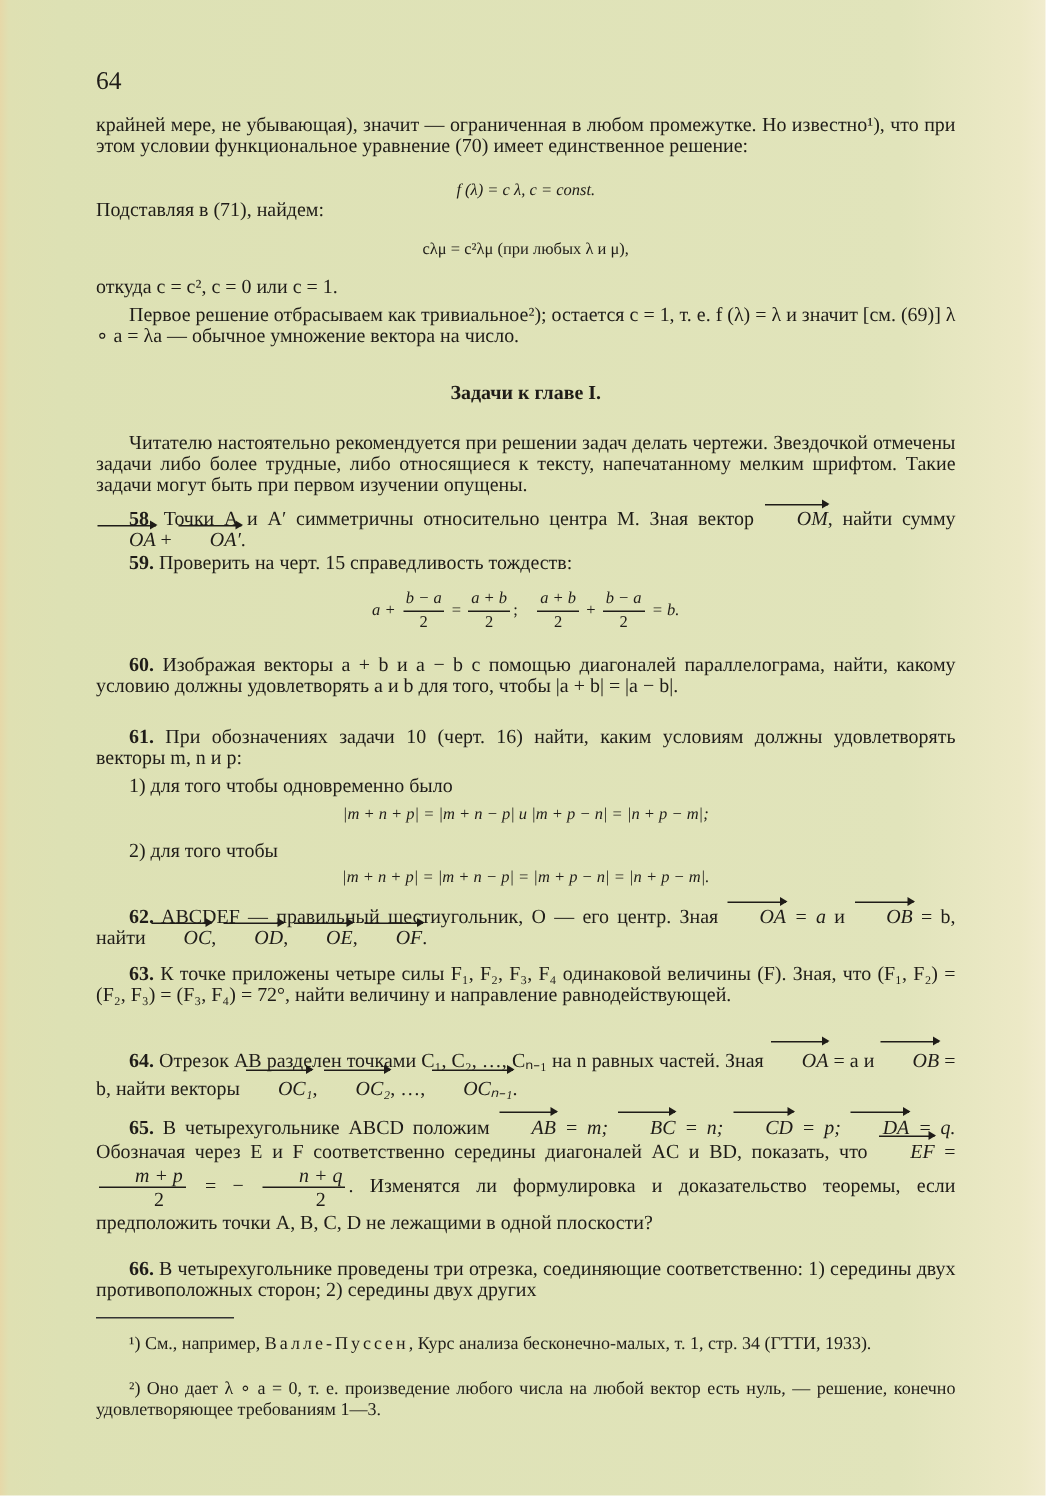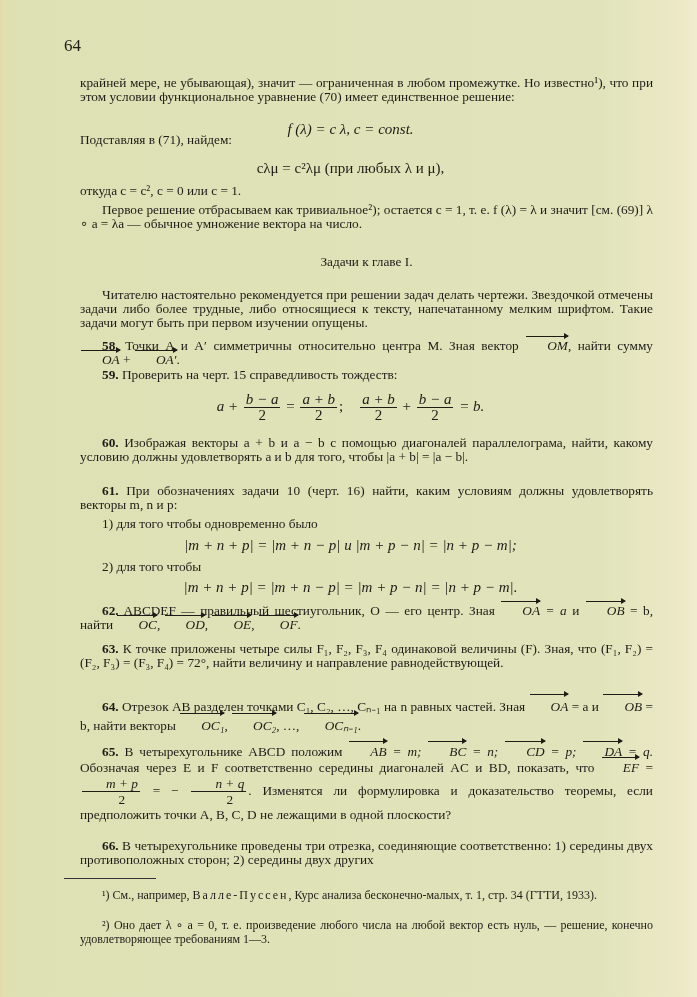--- a/index.html
+++ b/index.html
@@ -4,27 +4,27 @@
 <style>
   html, body { margin:0; padding:0; }
   body {
     width:697px; height:997px; overflow:hidden;
     background: linear-gradient(90deg, #e6d8a8 0px, #dfe0b2 6px, #dde1b4 40px, #e1e4bb 600px, #ece9c6 680px, #f1eccf 697px);
     font-family: "Liberation Serif", serif;
     color:#1f1c18;
     position:relative;
   }
   .page { position:absolute; left:64px; top:0; width:573px; }
-  .header { position:absolute; top:36px; left:0; width:573px; height:20px;text-decoration:underline; }
+  .header { position:absolute; top:44px; left:0; width:573px; height:20px;text-decoration:underline; }
   .pnum { position:absolute; left:0; top:0; font-size:17px; }
   .rhead { position:absolute; left:0; width:573px; top:4px; text-align:center; font-size:10.5px; letter-spacing:1.2px; font-family:"Liberation Sans", sans-serif; }
-  .blk { position:absolute; left:0; width:573px; font-size:13.3px; line-height:14.2px; text-align:justify;margin-left:16px; }
+  .blk { position:absolute; left:0; width:573px; font-size:13.3px; line-height:14.2px; text-align:justify; }
   .indent { text-indent:22px; }
   .center { text-align:center; }
-  .formula { position:absolute; left:0; width:573px; text-align:center; font-size:15px; }
+  .formula { position:absolute; left:0; width:573px; text-align:center; font-size:11px; }
   i { font-style:italic; }
   .ov { position:relative; display:inline-block; }
   .ov::before { content:""; position:absolute; left:1px; right:0; top:-3px; border-top:1px solid #1f1c18; }
   .ov::after { content:""; position:absolute; right:-1px; top:-6px; border:3px solid transparent; border-left:5px solid #1f1c18; border-right:0; }
   .frac { display:inline-block; vertical-align:middle; text-align:center; margin:0 2px; }
   .frac .n { display:block; border-bottom:1px solid #1f1c18; padding:0 2px; line-height:15px; }
   .frac .d { display:block; line-height:15px; }
   .rule { position:absolute; left:0; top:878px; width:92px; border-top:1px solid #333; }
   .fn { font-size:12px; line-height:14px; }
   .bold { font-weight:bold; }
@@ -39,21 +39,21 @@
     <span class="pnum">64</span>
   </div>
 
   <div class="blk" style="top:76px;">крайней мере, не убывающая), значит — ограниченная в любом промежутке. Но известно¹), что при этом условии функциональное уравнение (70) имеет единственное решение:</div>
   <div class="formula" style="top:121px;"><i>f (λ) = c λ,   c = const.</i></div>
   <div class="blk" style="top:133px;">Подставляя в (71), найдем:</div>
   <div class="formula" style="top:160px;"><span>cλμ = c²λμ (при любых λ и μ),</span></div>
   <div class="blk" style="top:184px;">откуда c = c², c = 0  или  c = 1.</div>
   <div class="blk indent" style="top:203px;">Первое решение отбрасываем как тривиальное²); остается c = 1, т. е. f (λ) = λ и значит [см. (69)] λ ∘ a = λa — обычное умножение вектора на число.</div>
 
-  <div class="blk center bold" style="top:255px; font-weight:normal;">Задачи к главе I.</div>
+  <div class="blk center bold" style="top:255px; font-weight:bold;">Задачи к главе I.</div>
   <div class="blk indent" style="top:288px;">Читателю настоятельно рекомендуется при решении задач делать чертежи. Звездочкой отмечены задачи либо более трудные, либо относящиеся к тексту, напечатанному мелким шрифтом. Такие задачи могут быть при первом изучении опущены.</div>
 
   <div class="blk indent" style="top:339px;">
     <b>58.</b>
     <span>Точки A и A′ симметричны относительно центра M. Зная вектор </span><i class="ov">OM</i><span>, найти сумму </span><i class="ov">OA</i><span> + </span><i class="ov">OA′</i><span>.</span>
   </div>
 
   <div class="blk indent" style="top:368px;">
     <b>59.</b>
     <span>Проверить на черт. 15 справедливость тождеств:</span>

